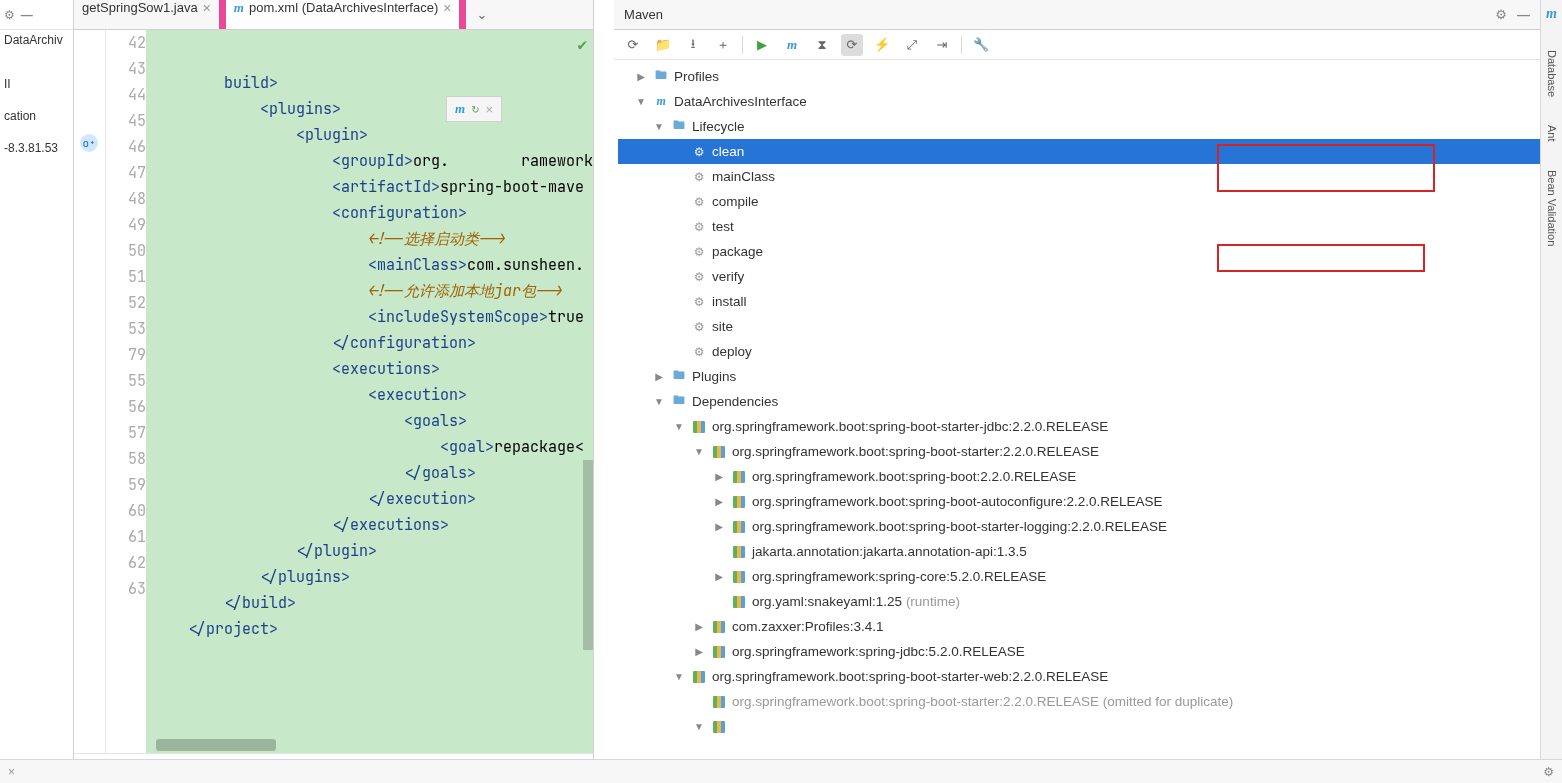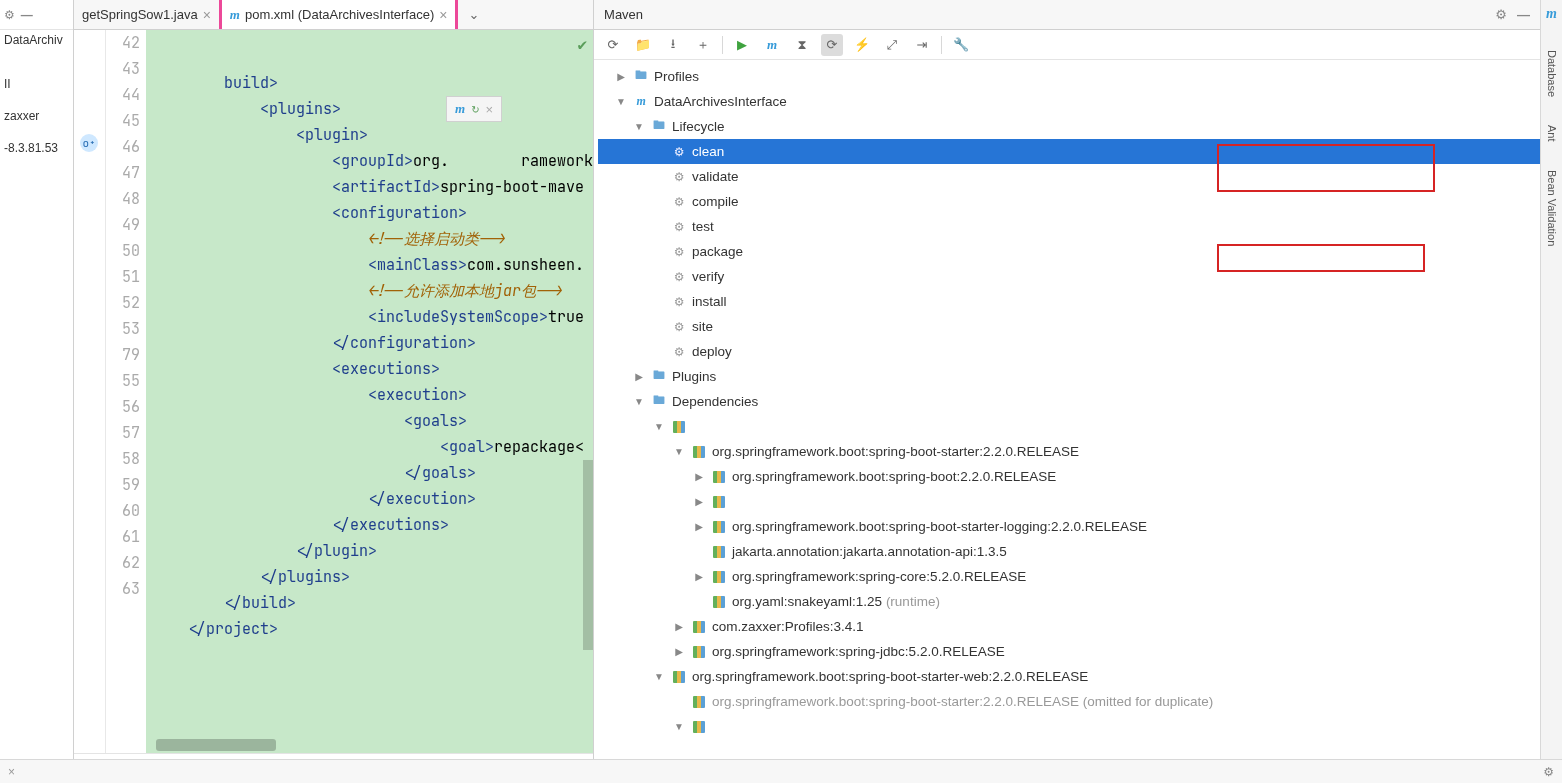--- a/index.html
+++ b/index.html
@@ -4,44 +4,44 @@
 <style>
   * { box-sizing: border-box; margin: 0; padding: 0; }
   html, body { width: 1562px; height: 783px; font-family: "Segoe UI", Arial, sans-serif; font-size: 13px; color: #333; overflow: hidden; background:#fff; }
   .root { display:flex; width:100%; height:100%; }
   
   .left-frag { width:74px; border-right:1px solid #d0d0d0; background:#fff; display:flex; flex-direction:column; font-size:12px; }
   .left-frag .row { padding:3px 4px; white-space:nowrap; overflow:hidden; }
   
   .editor-col { flex:0 0 511px; display:flex; flex-direction:column; border-right:1px solid #d0d0d0; }
   .editor-tabs { height:30px; display:flex; align-items:center; border-bottom:1px solid #d0d0d0; background:#f7f7f7; }
-  .editor-tab { display:flex; align-items:center; height:100%; padding:0 8px; border-right:3px solid #ec4899; gap:5px; white-space:nowrap; }
+  .editor-tab { display:flex; height:100%; padding:0 8px; border-right:7px solid #ec4899; gap:5px; white-space:nowrap; }
   .editor-tab.active { background:#fff; }
   .editor-tab .close { color:#999; font-size:14px; }
   .m-icon { font-weight:bold; color:#379BD9; font-style:italic; font-family:serif; }
   .chev { padding:0 10px; color:#666; }
   .code-area { position:relative; flex:1; display:flex; background:#c7e8c9; overflow:hidden; font-family: "JetBrains Mono","Consolas",monospace; font-size:15px; }
   .gutter-icons { width:32px; background:#fff; border-right:1px solid #e8e8e8; }
-  .gutter-nums { width:40px; background:#fff; text-align:right; color:#aaa; padding-right:6px; }
+  .gutter-nums { width:40px; background:#fff; text-align:right; color:#aaa; }
   .gutter-nums div, .gutter-icons div, .code-lines div.line { height:26px; line-height:26px; }
   .code-lines { flex:1; white-space:pre; padding-left:6px; position:relative; }
   .tag { color:#1F3E8C; }
   .comment { color:#a16207; font-style:italic; }
   .txt { color:#000000; }
   .check { position:absolute; top:4px; right:6px; color:#5b9e5b; font-size:16px;}
   .float-box { position:absolute; top:66px; left:300px; background:#f5f5f5; border:1px solid #d0d0d0; display:flex; align-items:center; gap:6px; padding:4px 8px; font-family:sans-serif; font-size:13px; }
   .float-box .close { color:#aaa; }
   .little-blue { position:absolute; left:6px; top:104px; width:18px; height:18px; border-radius:9px; background:#cfe8ff; color:#2a6fb5; font-size:11px; text-align:center; line-height:18px;}
   .hscroll { position:absolute; bottom:2px; left:10px; width:420px; height:12px; }
   .hscroll .thumb { position:absolute; left:0; width:120px; height:12px; background:rgba(0,0,0,.22); border-radius:3px;}
   .vscroll { position:absolute; right:0; top:430px; width:10px; height:190px; background:rgba(0,0,0,.18);}
   .breadcrumb { height:30px; border-top:1px solid #e4e4e4; display:flex; align-items:center; padding:0 12px; gap:10px; color:#555; background:#fff;}
   .breadcrumb .sep { color:#bbb; }
   
-  .maven-col { flex:1; display:flex; flex-direction:column; background:#fff; }
+  .maven-col { flex:1; display:flex; flex-direction:column; background:#fff;padding-left:20px; }
   .maven-head { height:30px; border-bottom:1px solid #d0d0d0; display:flex; align-items:center; justify-content:space-between; padding:0 10px; background:#f7f7f7;}
   .maven-toolbar { height:30px; border-bottom:1px solid #e4e4e4; display:flex; align-items:center; gap:8px; padding:0 8px; }
   .tb-btn { width:22px; height:22px; display:flex; align-items:center; justify-content:center; color:#666; border-radius:3px; }
   .tb-btn.green { color:#3fa33f; }
   .tb-btn.blue { color:#3b82c7; }
   .tb-btn.active { background:#dcdcdc; }
   .tb-sep { width:1px; height:18px; background:#d8d8d8; }
   .tree { flex:1; overflow:auto; padding:4px 0 4px 4px; font-size:13.5px; }
   .node { display:flex; align-items:center; height:25px; gap:5px; padding-right:8px; white-space:nowrap;}
   .node .arrow { width:14px; text-align:center; color:#888; font-size:10px;}
@@ -76,21 +76,21 @@
     </div>
     <div id="leftrows">
         <div class="row">DataArchiv</div>
         <div class="row"></div>
         <div class="row"></div>
         <div class="row"></div>
         <div class="row"></div>
         <div class="row">II</div>
         <div class="row"></div>
         <div class="row"></div>
-        <div class="row">zaxxer</div>
+        <div class="row">cation</div>
         <div class="row"></div>
         <div class="row"></div>
         <div class="row">-8.3.81.53</div>
       </div>
   </div>
 
   <div class="editor-col">
     <div class="editor-tabs">
       <div id="tabs" style="display:flex;height:100%;">
           <div class="editor-tab">
@@ -218,21 +218,21 @@
           <span>Lifecycle</span>
         </div>
         <div class="node pad3 selected">
           <span class="arrow"></span>
           <span class="ic ic-gear">⚙</span>
           <span>clean</span>
         </div>
         <div class="node pad3">
           <span class="arrow"></span>
           <span class="ic ic-gear">⚙</span>
-          <span>validate</span>
+          <span>mainClass</span>
         </div>
         <div class="node pad3">
           <span class="arrow"></span>
           <span class="ic ic-gear">⚙</span>
           <span>compile</span>
         </div>
         <div class="node pad3">
           <span class="arrow"></span>
           <span class="ic ic-gear">⚙</span>
           <span>test</span>
@@ -270,40 +270,42 @@
         <div class="node pad2">
           <span class="arrow">▼</span>
           <span class="ic ic-folder">🖿</span>
           <span>Dependencies</span>
         </div>
         <div class="node pad3">
           <span class="arrow">▼</span>
           <span class="ic">
             <span class="ic-lib"></span>
           </span>
+          <span>org.springframework.boot:spring-boot-starter-jdbc:2.2.0.RELEASE</span>
         </div>
         <div class="node pad4">
           <span class="arrow">▼</span>
           <span class="ic">
             <span class="ic-lib"></span>
           </span>
           <span>org.springframework.boot:spring-boot-starter:2.2.0.RELEASE</span>
         </div>
         <div class="node pad5">
           <span class="arrow">▶</span>
           <span class="ic">
             <span class="ic-lib"></span>
           </span>
           <span>org.springframework.boot:spring-boot:2.2.0.RELEASE</span>
         </div>
         <div class="node pad5">
           <span class="arrow">▶</span>
           <span class="ic">
             <span class="ic-lib"></span>
           </span>
+          <span>org.springframework.boot:spring-boot-autoconfigure:2.2.0.RELEASE</span>
         </div>
         <div class="node pad5">
           <span class="arrow">▶</span>
           <span class="ic">
             <span class="ic-lib"></span>
           </span>
           <span>org.springframework.boot:spring-boot-starter-logging:2.2.0.RELEASE</span>
         </div>
         <div class="node pad5">
           <span class="arrow"></span>

